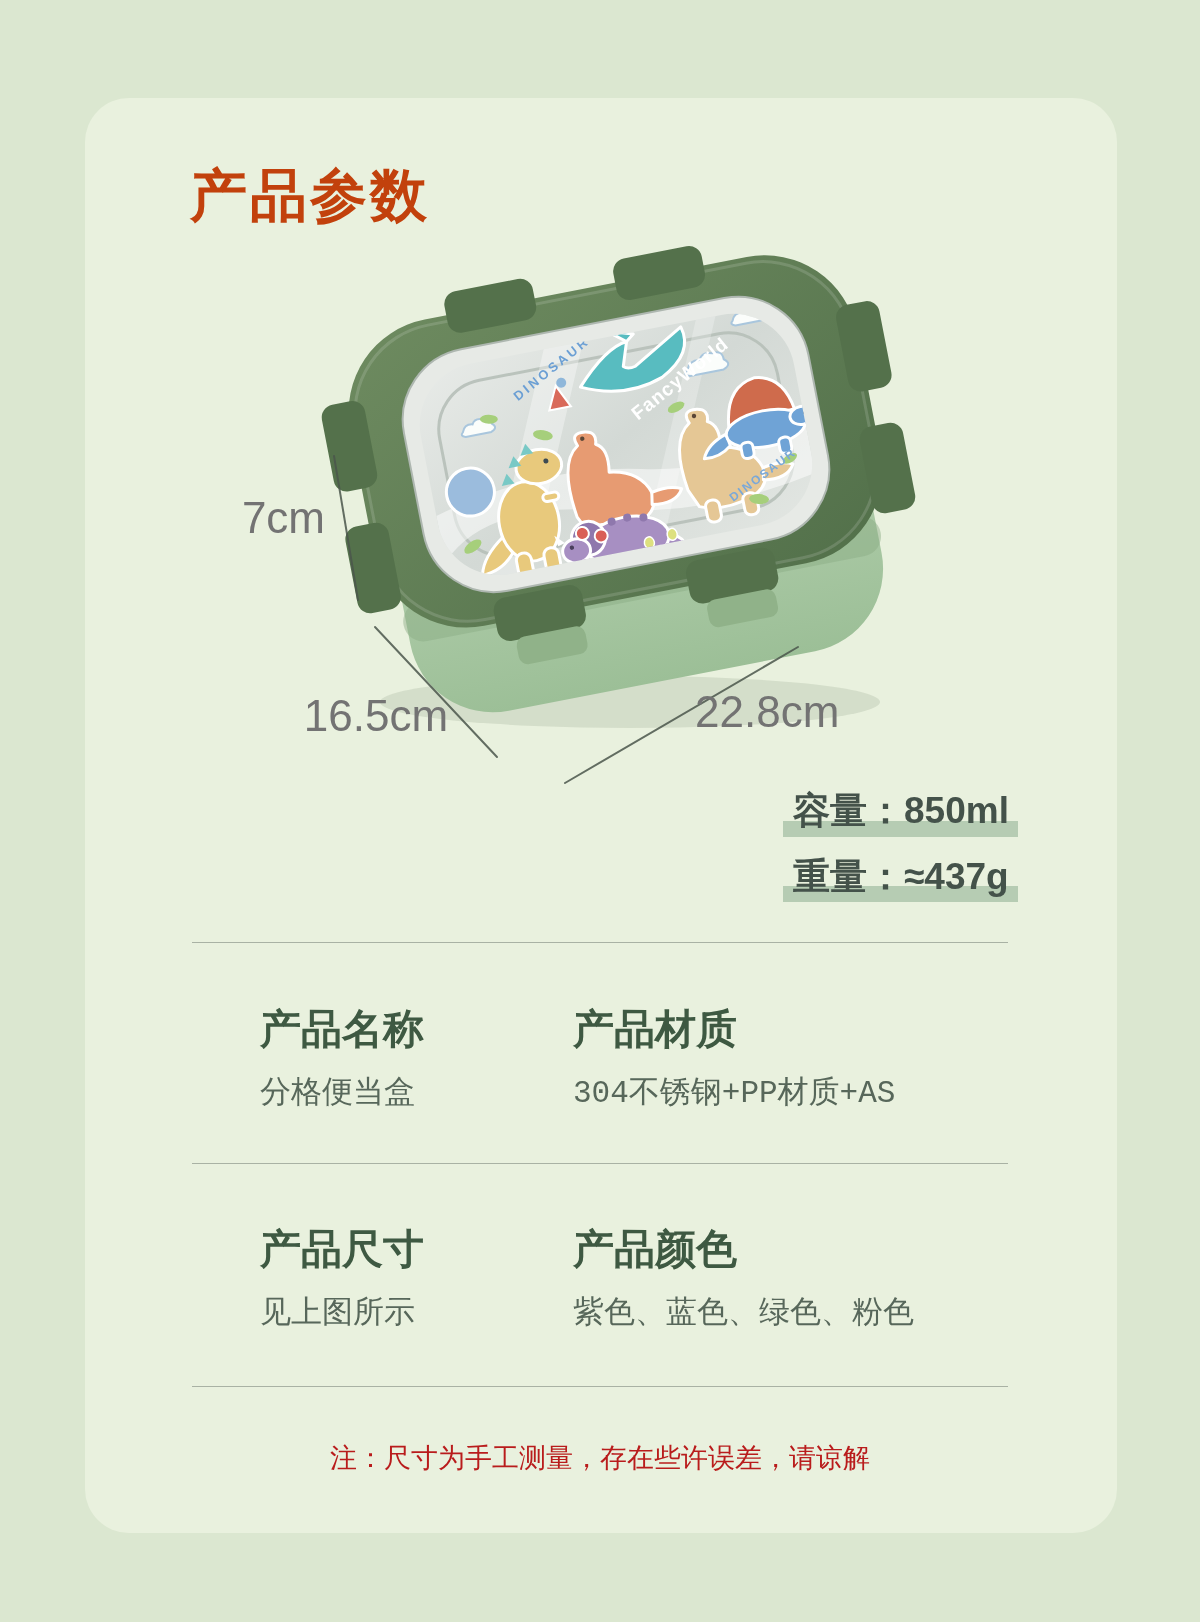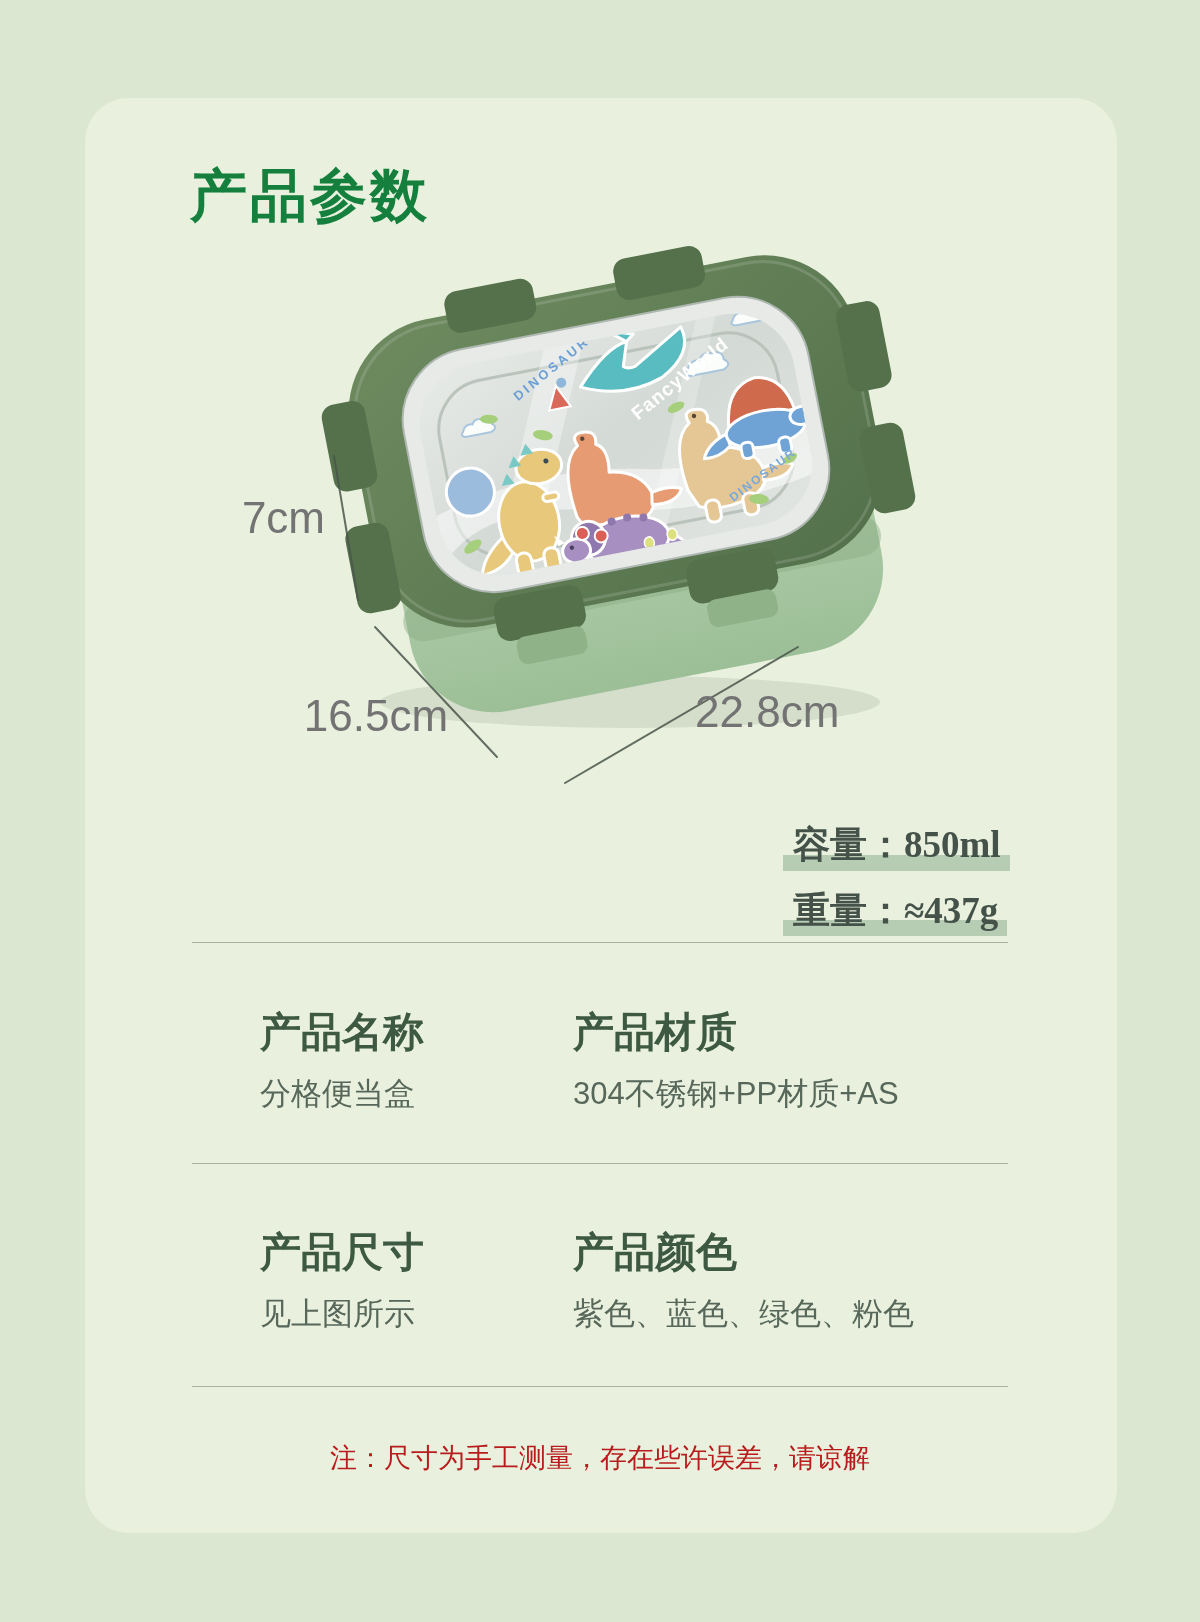--- a/index.html
+++ b/index.html
@@ -1,34 +1,34 @@
 <!DOCTYPE html>
 <html><head>
 <meta charset="utf-8">
 <style>
   html,body{margin:0;padding:0;background:#dbe7d0;}
   .page{position:relative;width:1200px;height:1622px;background:#dbe7d0;overflow:hidden;
         font-family:"Liberation Sans","DejaVu Sans",sans-serif;}
   .panel{position:absolute;left:85px;top:98px;width:1032px;height:1435px;
          background:#e9f1de;border-radius:44px;}
   .title{position:absolute;left:190px;top:158px;margin:0;font-size:57px;font-weight:bold;
-         color:#15803d;letter-spacing:3px;}
+         color:#c2410c;letter-spacing:3px;}
   .illu{position:absolute;left:300px;top:230px;}
   .dim{position:absolute;color:#737373;font-size:44px;line-height:1;}
   .dim-h{left:213px;top:496px;width:112px;text-align:right;}
   .dim-w{left:276px;top:694px;width:200px;text-align:center;}
   .dim-l{left:695px;top:690px;width:200px;text-align:left;}
-  .metrics{position:absolute;left:783px;top:825px;font-family:Liberation Serif, serif;}
+  .metrics{position:absolute;left:783px;top:791px;}
   .metric-row{margin-bottom:20px;}
   .hl{display:inline-block;font-size:37px;font-weight:600;color:#44524a;line-height:1.1;
       padding:0 9px 5px 10px;
       background:linear-gradient(to bottom, rgba(182,204,179,0) calc(100% - 16px), #b6ccb3 calc(100% - 16px));}
   .divider{position:absolute;left:192px;width:816px;height:0;border-top:1px solid #a9b2a4;}
   .d1{top:942px;} .d2{top:1163px;} .d3{top:1386px;}
-  .cell{position:absolute;}
+  .cell{position:absolute;font-family:Liberation Mono, monospace;}
   .c00{left:260px;top:1012px;} .c01{left:573px;top:1012px;}
   .c10{left:260px;top:1232px;} .c11{left:573px;top:1232px;}
   .cell h2{margin:0;font-size:41px;line-height:1;font-weight:bold;color:#3e5942;}
   .cell p{margin:25px 0 0;font-size:31px;line-height:1;color:#57675a;}
   .note{position:absolute;left:192px;top:1440px;width:816px;text-align:center;
         font-size:27px;color:#b91c1c;}
 </style>
 </head>
 <body>
 

